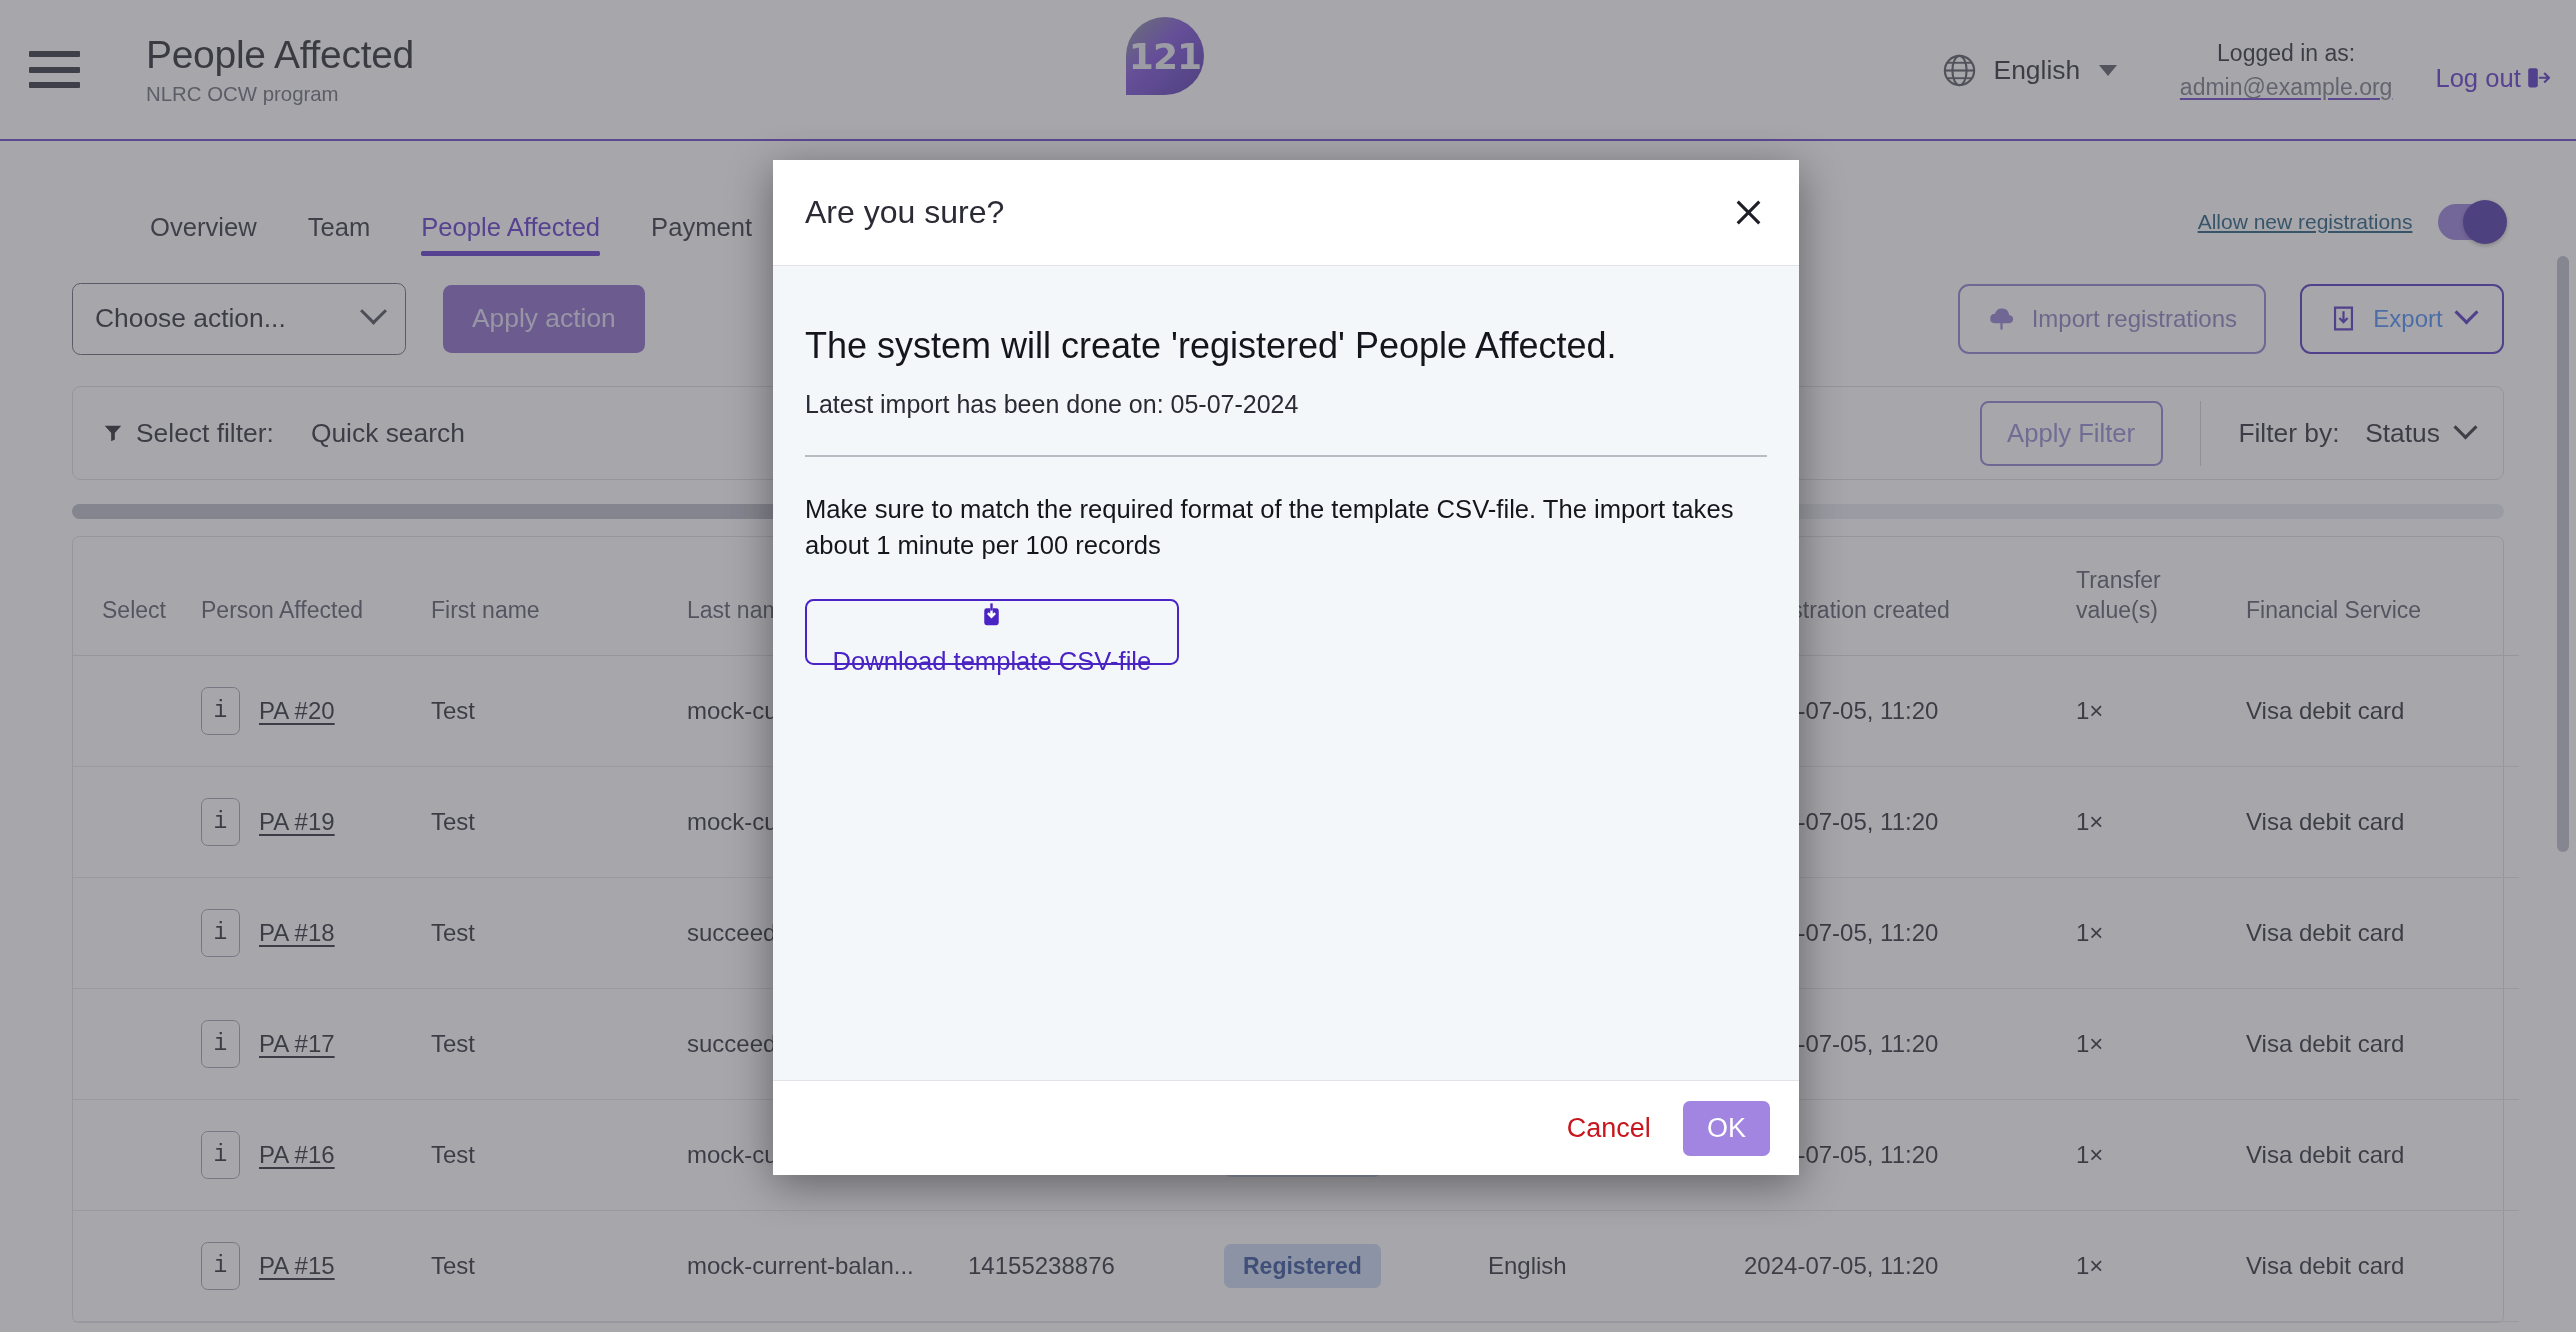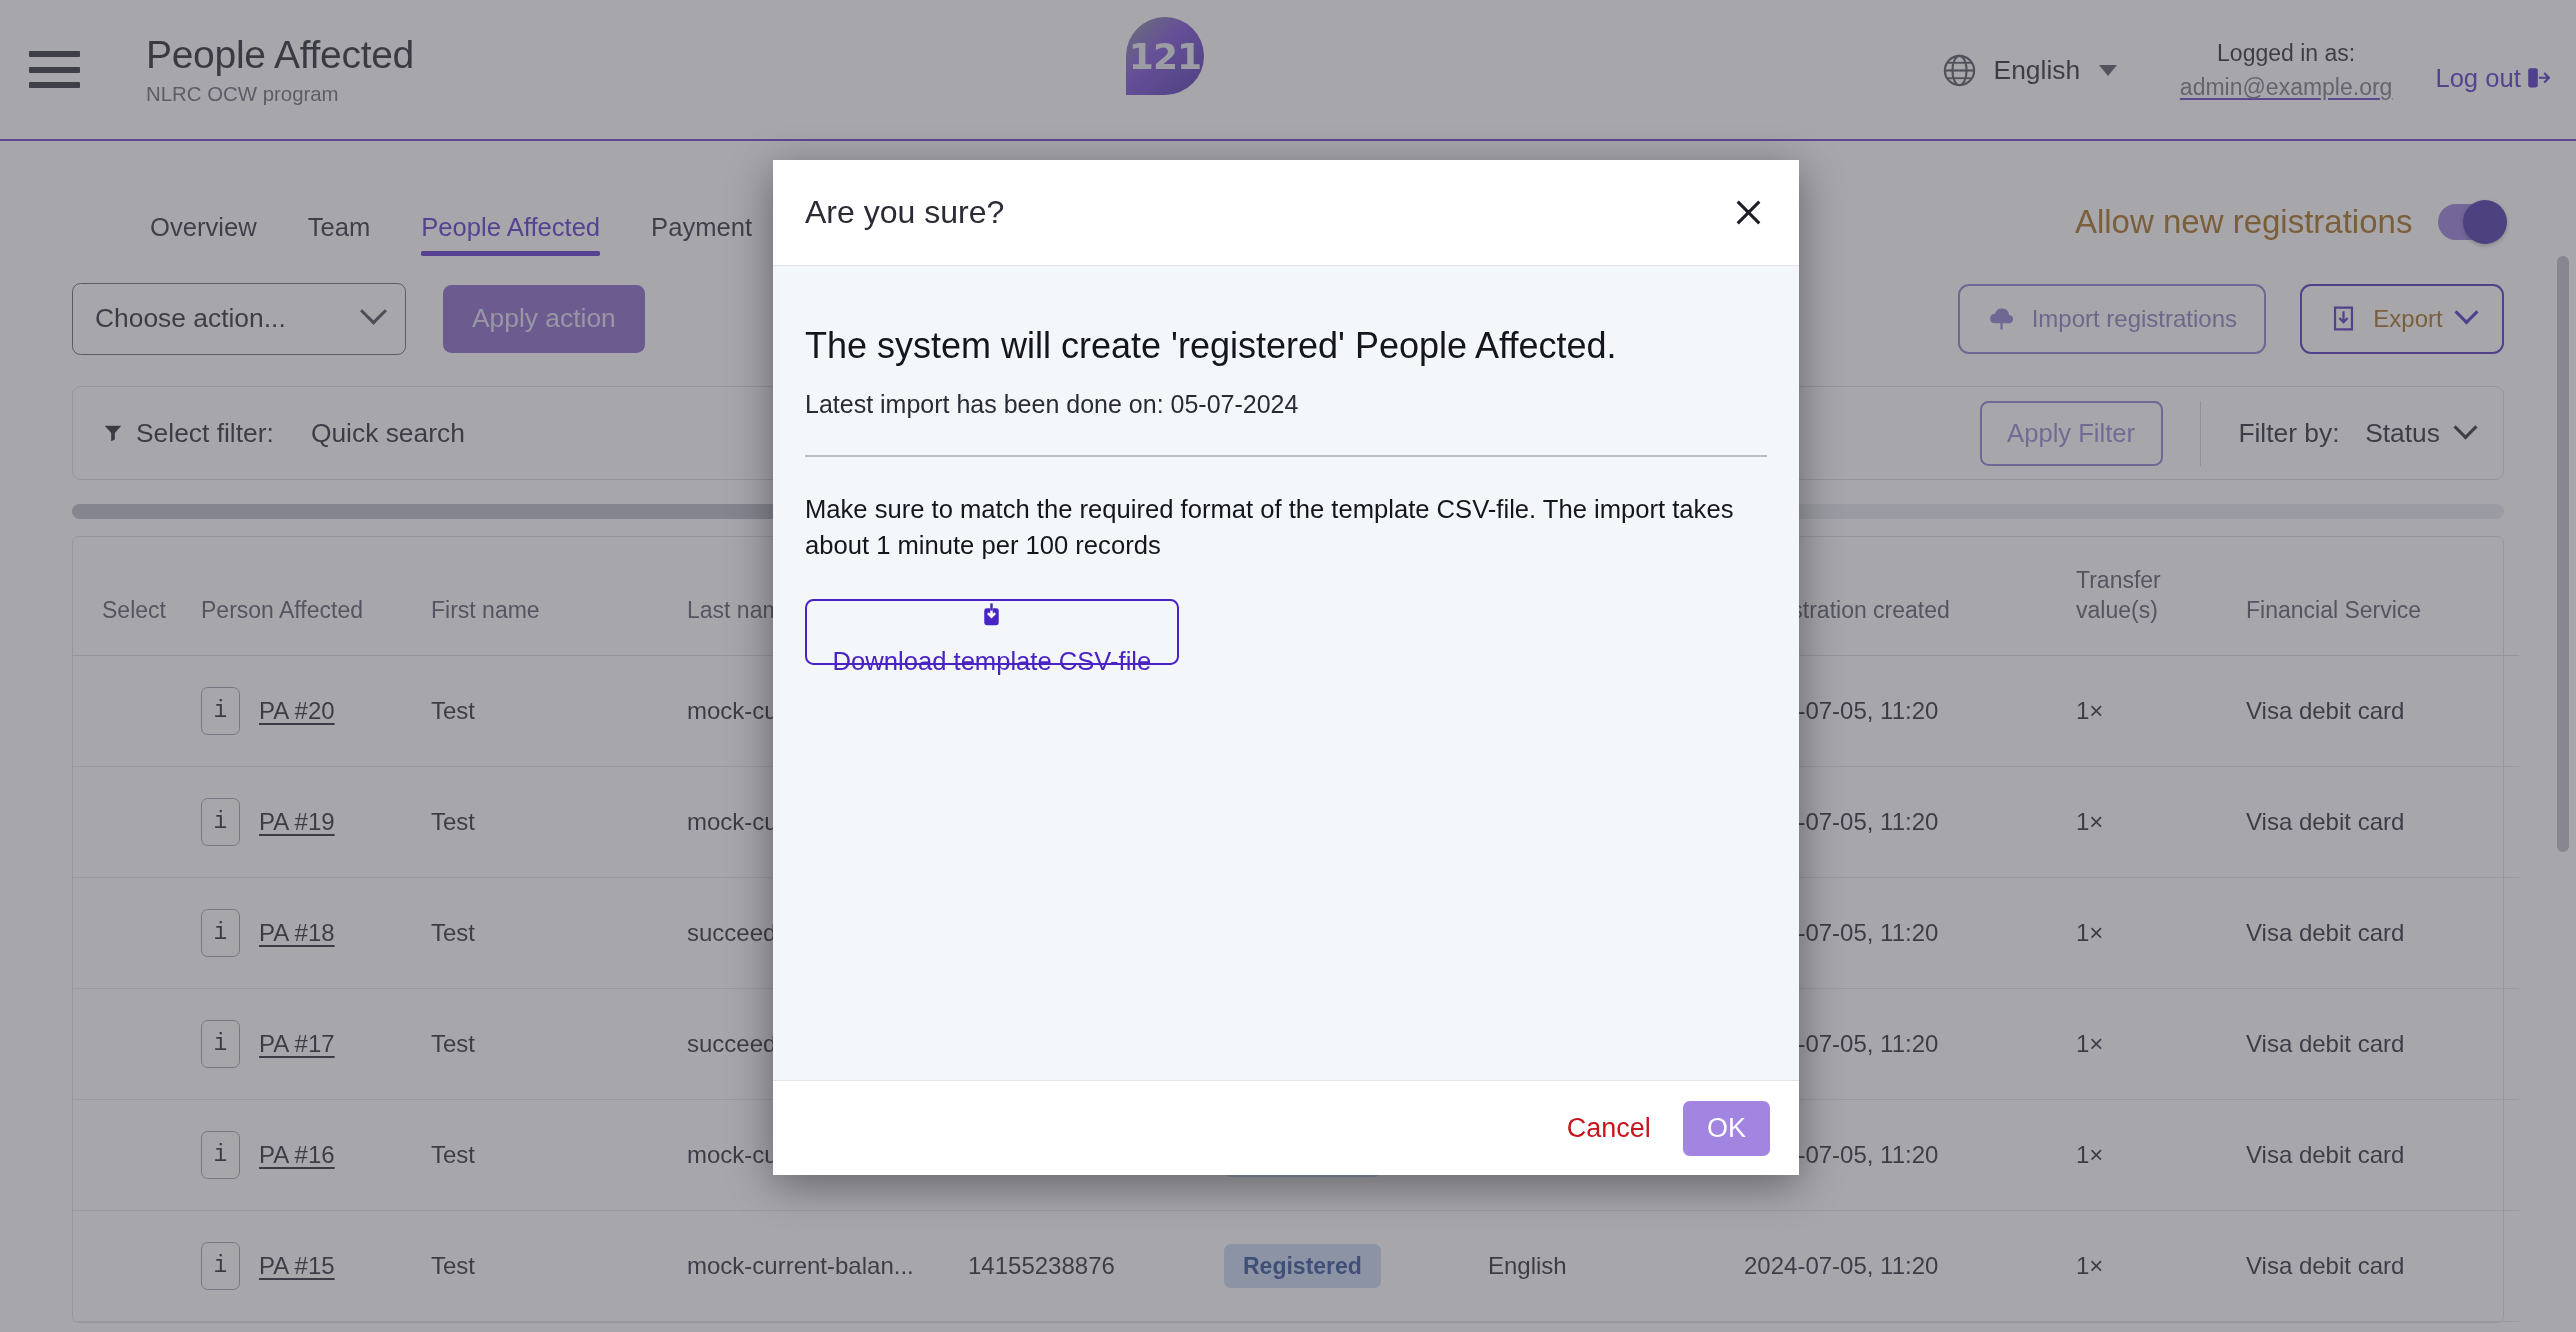--- a/index.html
+++ b/index.html
@@ -90,21 +90,21 @@
   }
   .tab.active { color: #4f23c4; }
   .tab.active::after {
     content: ""; position: absolute; left: 0; right: 0; bottom: 6.8px;
     height: 5.1px; background: #4f23c4; border-radius: 1.7px;
   }
   .allowreg {
     position: absolute; right: 72px; top: 50%; transform: translateY(-50%);
     display: flex; align-items: center; gap: 25.6px;
   }
-  .allowreg-label { font-size: 33px; color: #a16207; }
+  .allowreg-label { font-size: 21px; color: #0c4a6e; text-decoration: underline; }
   .switch {
     width: 66px; height: 36px; border-radius: 18px;
     background: #8f72d8; position: relative; cursor: pointer;
   }
   .switch .knob {
     position: absolute; right: -3.4px; top: -4.3px;
     width: 44px; height: 44px; border-radius: 22px; background: #3d1f9e;
     box-shadow: 0 1.7px 4.3px rgba(0,0,0,.3);
   }
 
@@ -130,21 +130,21 @@
     font-family: inherit;
   }
   .spacer { flex: 1; }
   .btn-outline {
     height: 70px; padding: 0 27px; border-radius: 11px;
     display: flex; align-items: center; gap: 15.3px;
     font-size: 24px; cursor: pointer; background: transparent;
     font-family: inherit;
   }
   .btn-import { border: 2.6px solid #8a73cf; color: #8075b8; margin-right: 34px; }
-  .btn-export { border: 2.6px solid #4320bb; color: #a16207; }
+  .btn-export { border: 2.6px solid #4320bb; color: #3b82f6; }
   .ico { width: 29px; height: 29px; flex: none; }
 
   .filterbar {
     margin-top: 12px; height: 94px;
     border: 1.7px solid #d9d9e2; border-radius: 8.5px;
     display: flex; align-items: center; padding: 0 29px;
     background: #ffffff;
   }
   .funnel { width: 22px; height: 22px; margin-right: 12px; }
   .filter-label { font-size: 26.4px; color: #16161f; margin-right: 37px; }

